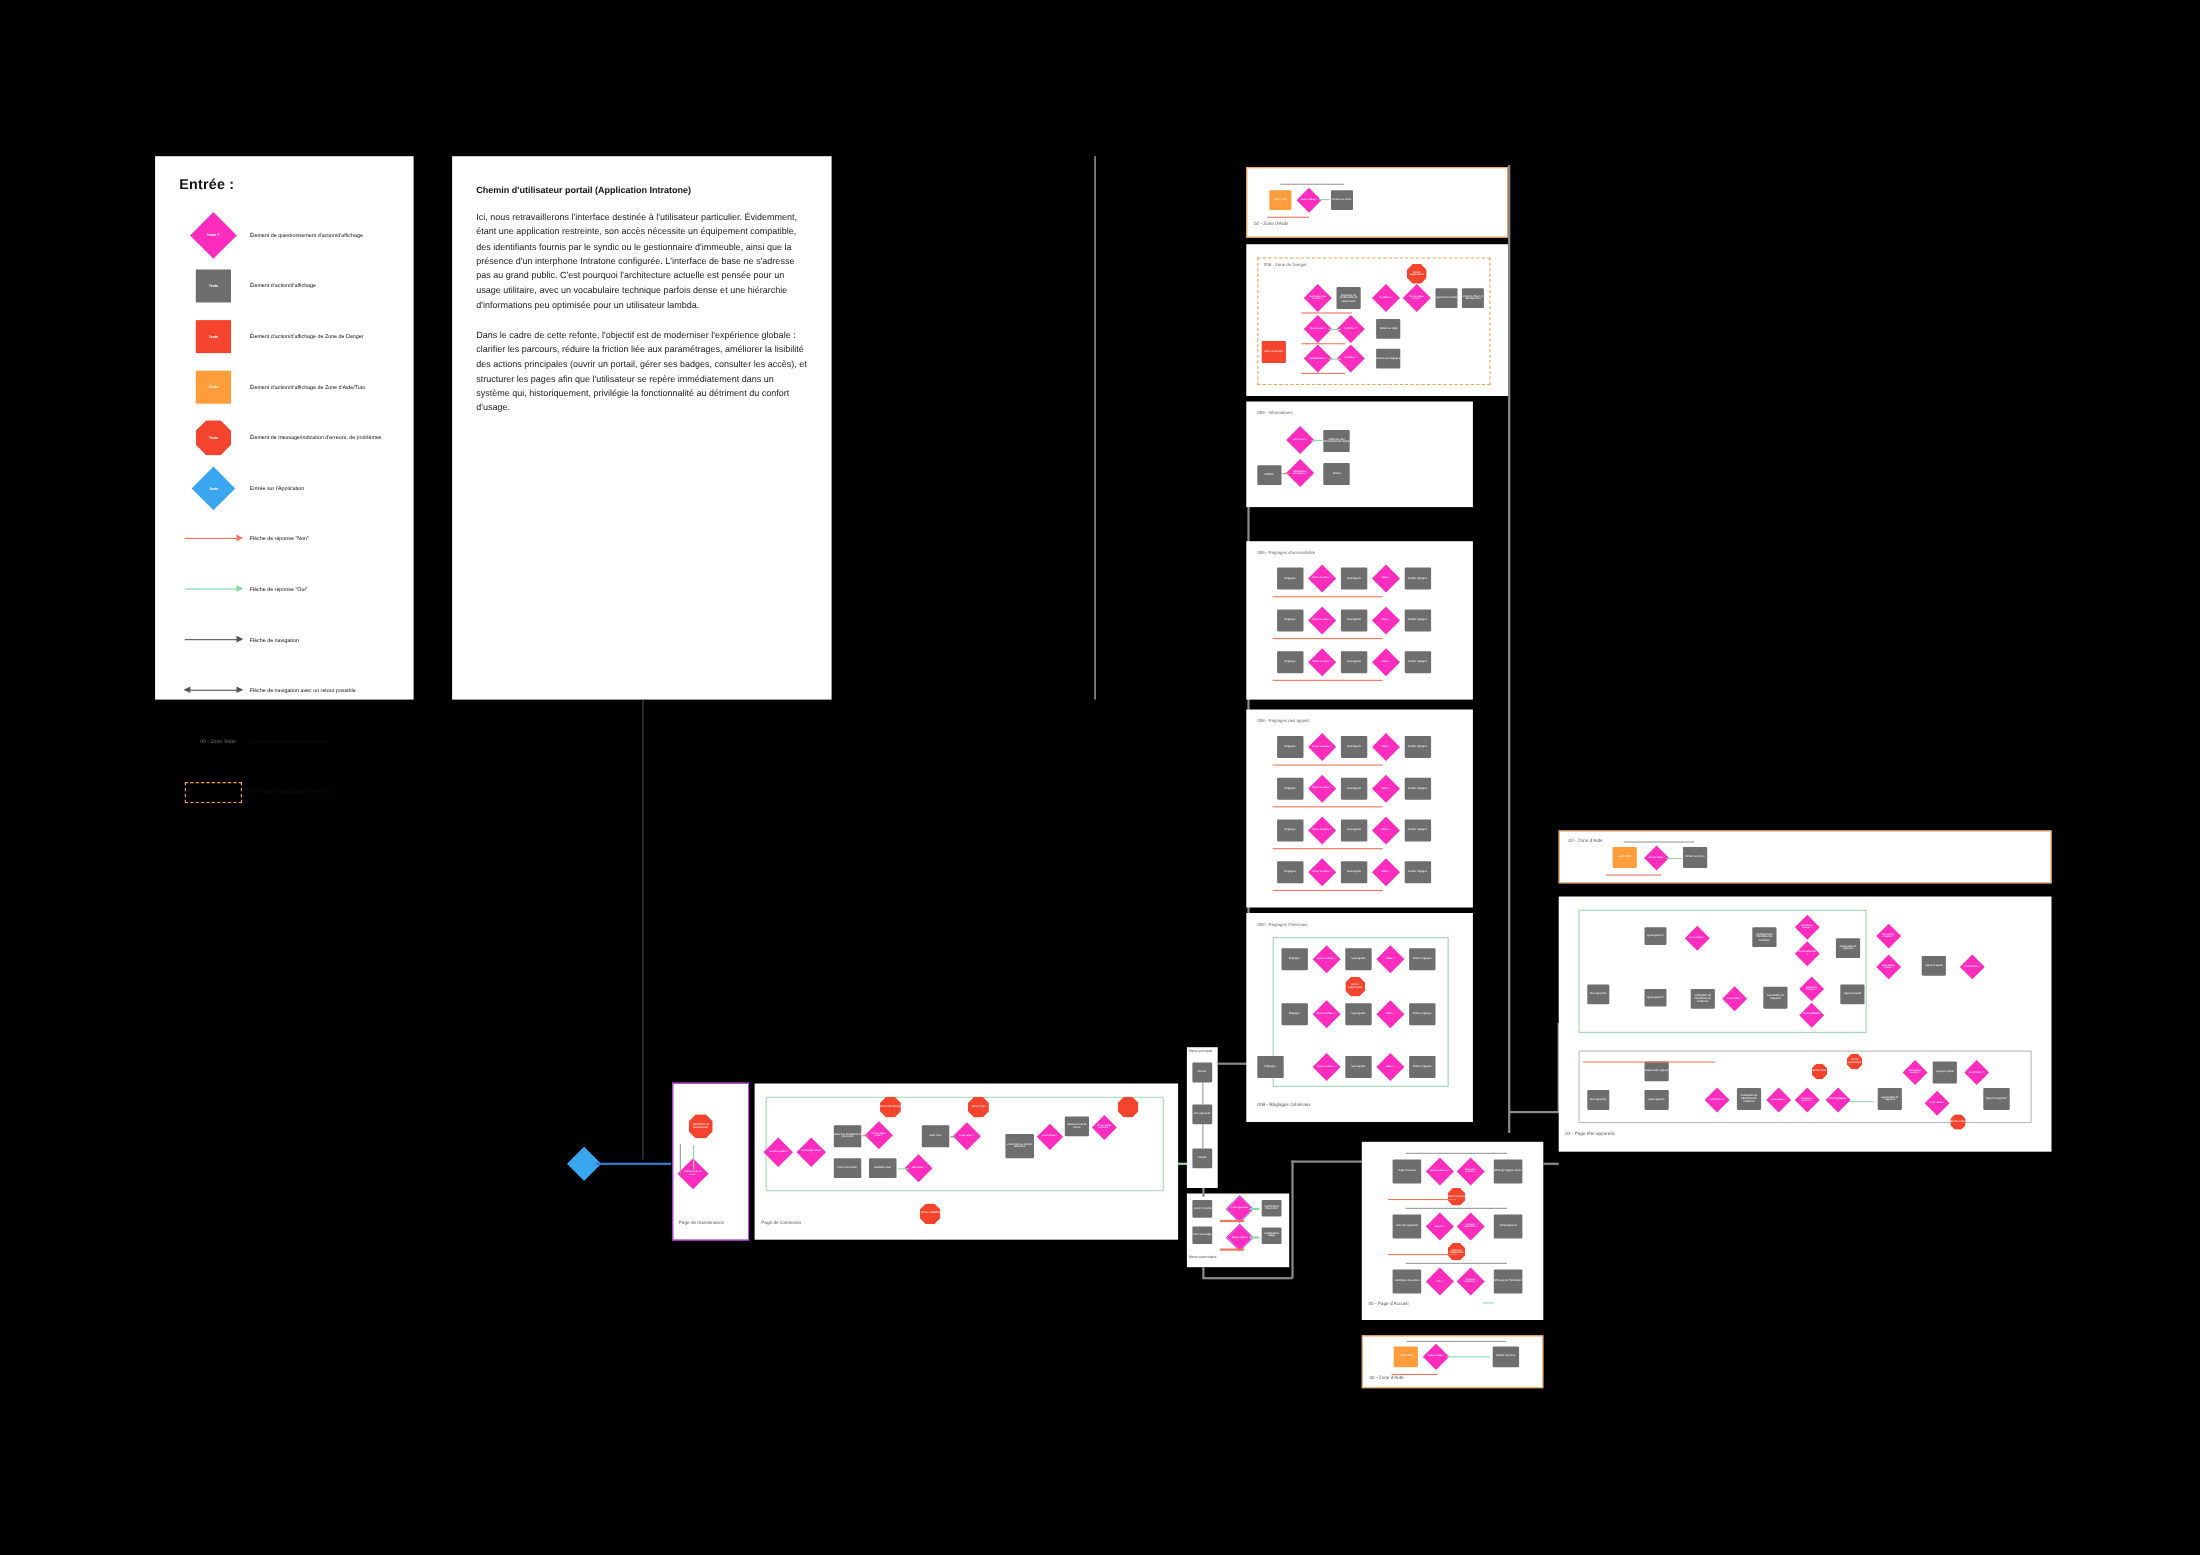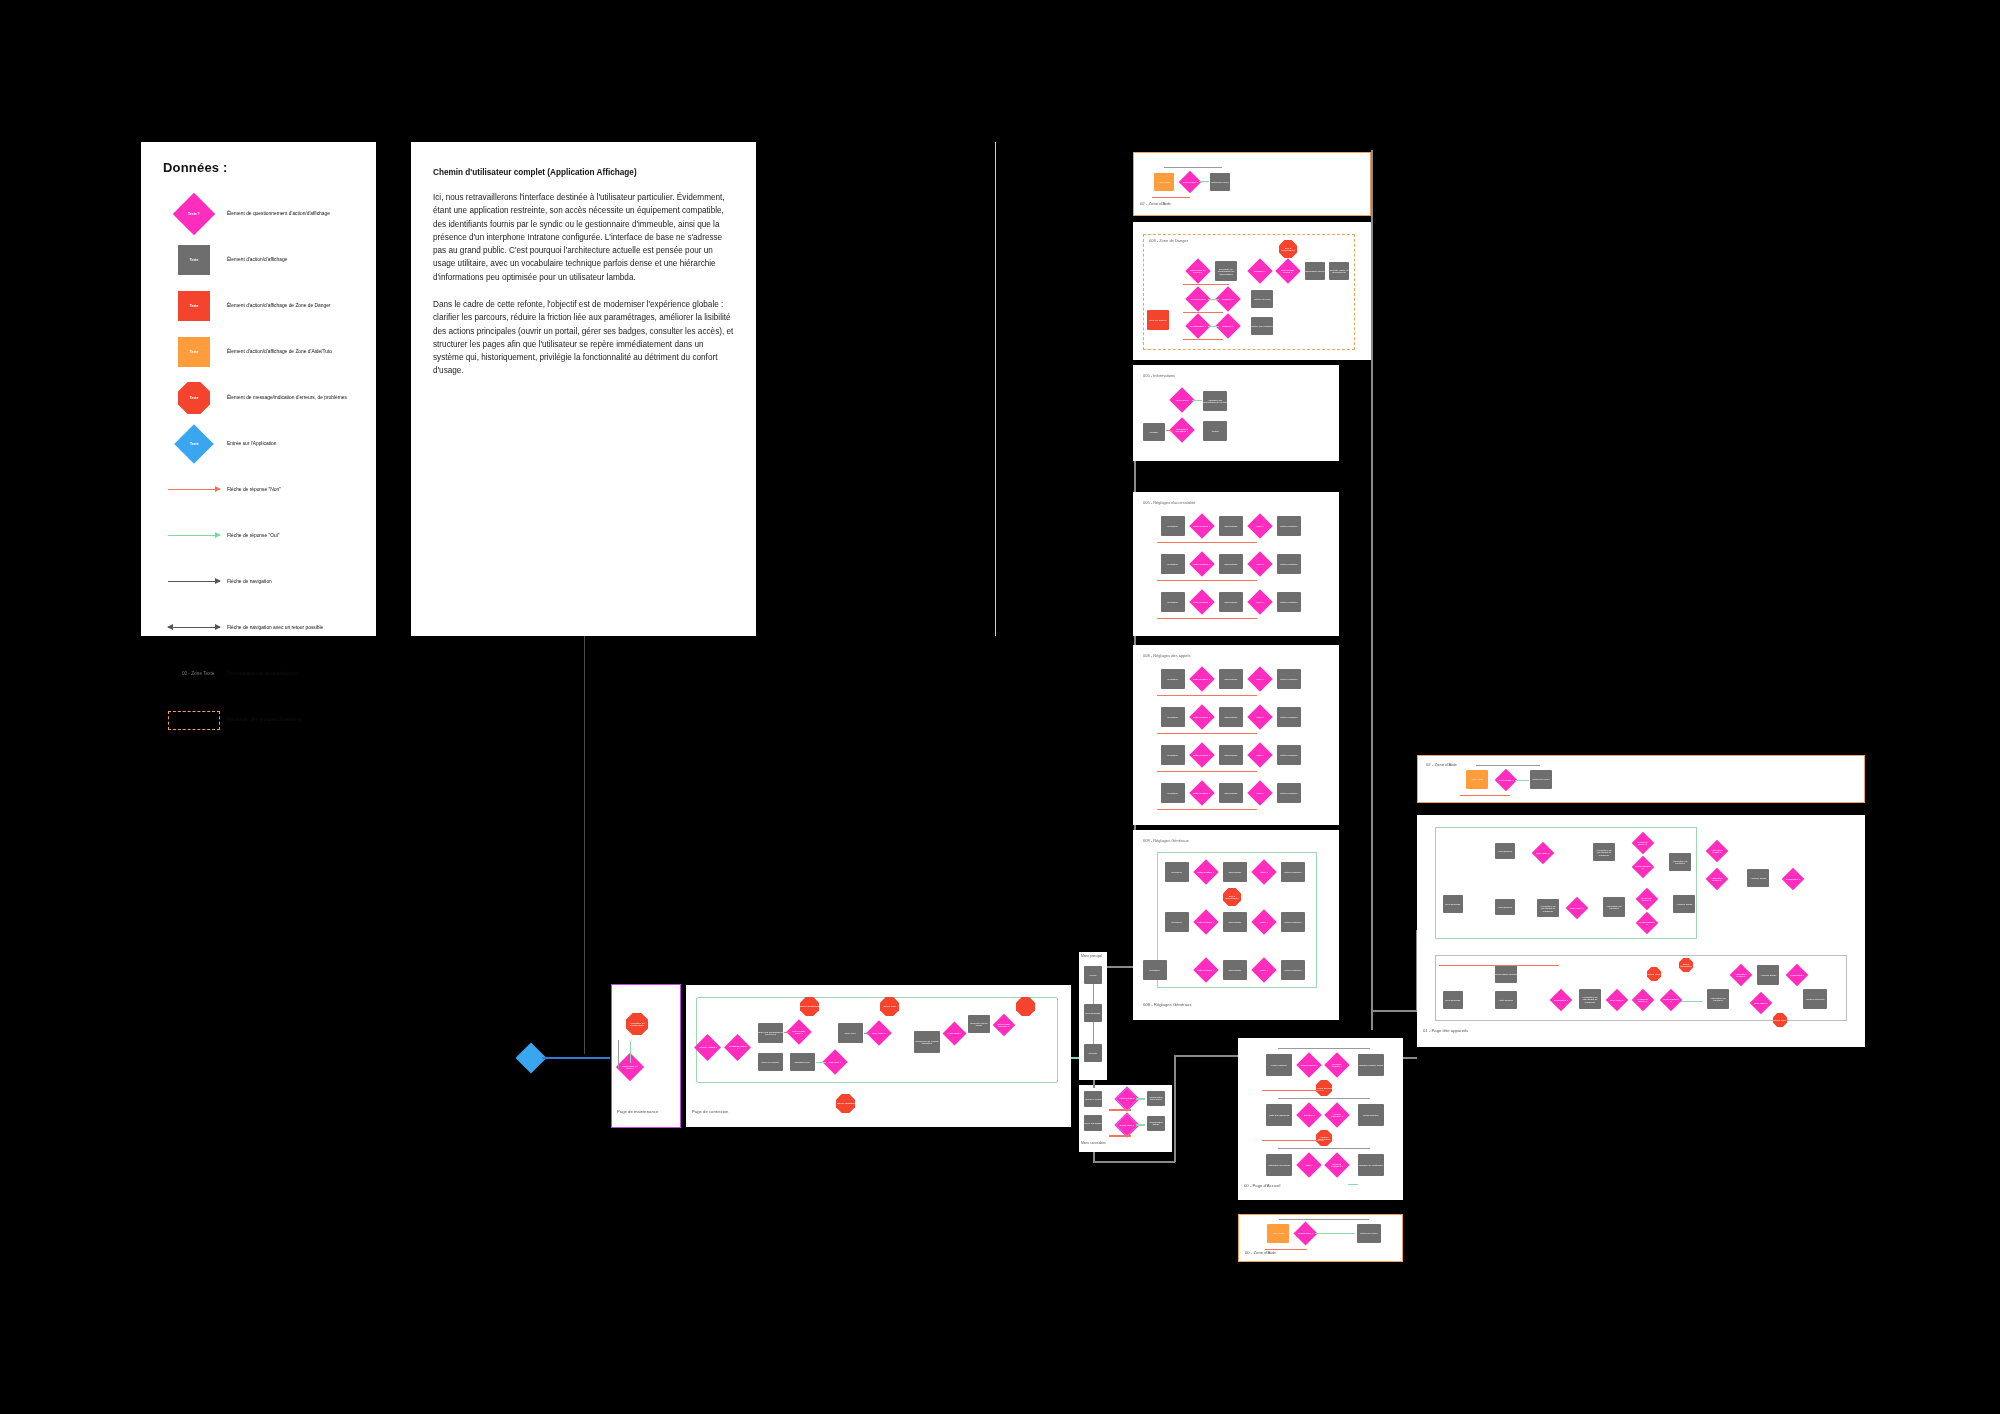--- a/index.html
+++ b/index.html
@@ -69,21 +69,21 @@
   .conn{position:absolute;background:#8a8a8a;}
 
   .sel{outline:1.5px solid #C542F0;}
 </style>
 </head>
 <body>
 
 <div id="canvas">
 
   <div class="card" id="legend">
-    <h1>Données :</h1>
+    <h1>Entrée :</h1>
 
     <div class="lg-row">
       <div class="lg-sym">
         <div class="shape-diamond">
             <span>Texte ?</span>
           </div>
       </div>
       <div class="lg-txt">Élement de questionnement d'action/d'affichage</div>
     </div>
 
@@ -183,21 +183,21 @@
     <div class="lg-row">
       <div class="lg-sym">
           <div class="lg-dashbox"></div>
         </div>
       <div class="lg-txt">Rectangle des groupes d'élements</div>
     </div>
   </div>
 
   <div class="card" id="intro">
     <div class="guide"></div>
-    <div class="it">Chemin d'utilisateur complet (Application Affichage)</div>
+    <div class="it">Chemin d'utilisateur portail (Application Intratone)</div>
     <p>Ici, nous retravaillerons l'interface destinée à l'utilisateur particulier. Évidemment, étant une application restreinte, son accès nécessite un équipement compatible, des identifiants fournis par le syndic ou le gestionnaire d'immeuble, ainsi que la présence d'un interphone Intratone configurée. L'interface de base ne s'adresse pas au grand public. C'est pourquoi l'architecture actuelle est pensée pour un usage utilitaire, avec un vocabulaire technique parfois dense et une hiérarchie d'informations peu optimisée pour un utilisateur lambda.</p>
     <p>Dans le cadre de cette refonte, l'objectif est de moderniser l'expérience globale : clarifier les parcours, réduire la friction liée aux paramétrages, améliorer la lisibilité des actions principales (ouvrir un portail, gérer ses badges, consulter les accès), et structurer les pages afin que l'utilisateur se repère immédiatement dans un système qui, historiquement, privilégie la fonctionnalité au détriment du confort d'usage.</p>
   </div>
   <div class="conn" style="left:584px;top:636px;width:1px;height:418px;background:#4a4a4a;"></div>
 
   <div class="nd entry" style="left:520px;top:1047px;width:22px;height:22px;">
       <span></span>
     </div>
   <div class="conn" style="left:542px;top:1057px;width:68px;height:2px;background:#2F7DD1;"></div>
 

